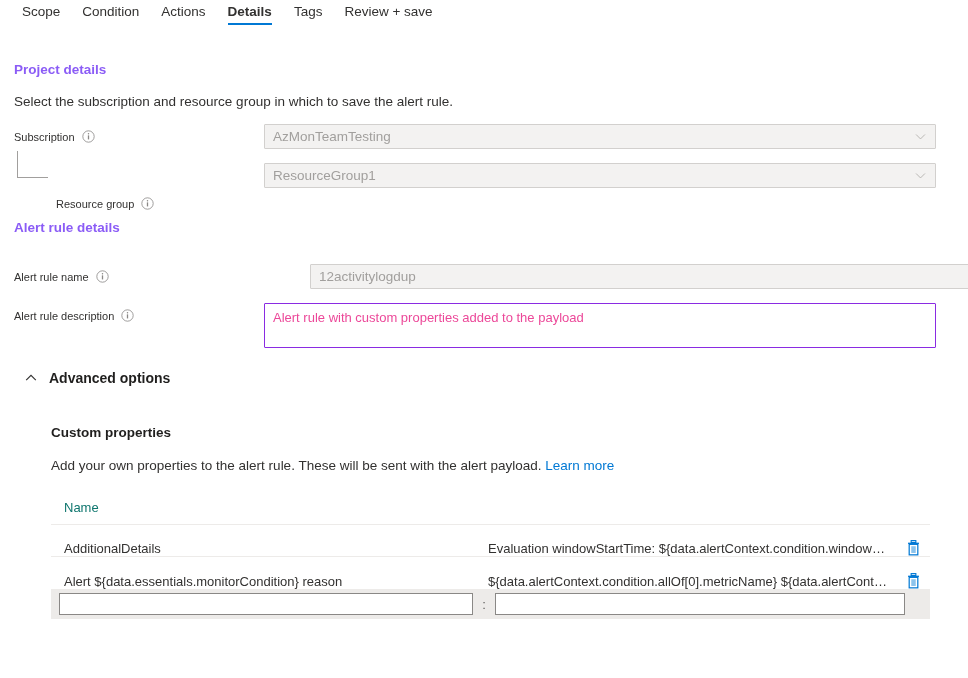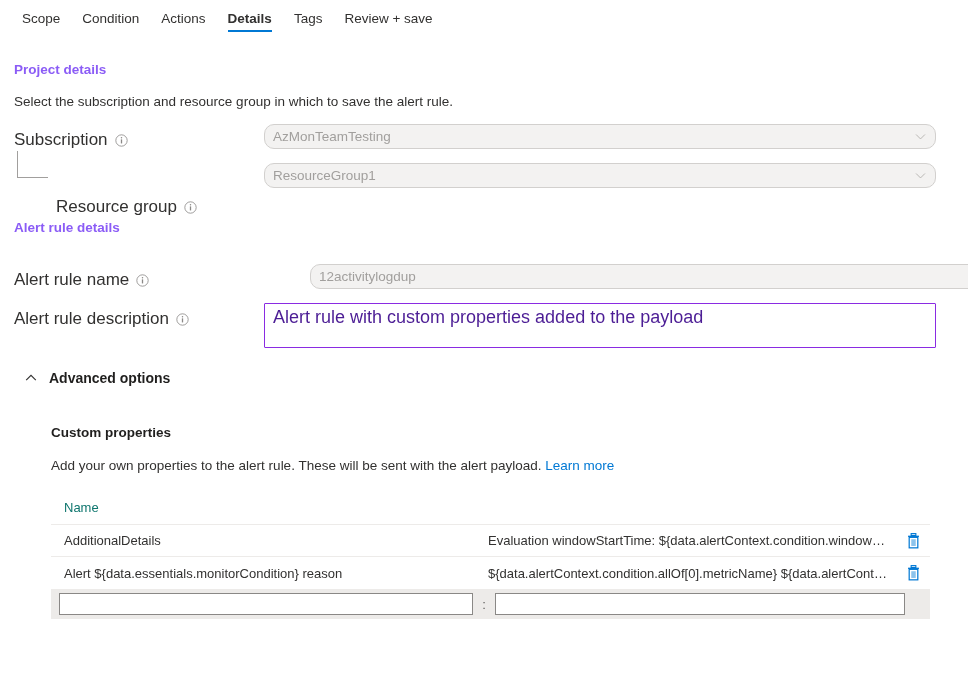--- a/index.html
+++ b/index.html
@@ -9,21 +9,21 @@
     background: #ffffff;
     font-family: "Liberation Sans", sans-serif;
     color: #323130;
     overflow: hidden;
   }
   .page { position: relative; width: 968px; height: 678px; }
 
   
   .tabbar {
     position: absolute; left: 0; top: 0; width: 968px; height: 38px;
-    display: flex; align-items: flex-end; padding-left: 11px;
+    display: flex; align-items: flex-start; padding-left: 11px;
   }
   .tab {
     position: relative;
     font-size: 13.5px;
     color: #323130;
     padding: 3px 11px 11px 11px;
     cursor: pointer;
     white-space: nowrap;
     line-height: 17px;
   }
@@ -42,59 +42,59 @@
     left: 14px;
   }
   .sec-desc {
     position: absolute; left: 14px;
     font-size: 13.5px; color: #323130;
   }
 
   
   .flabel {
     position: absolute;
-    font-size: 17px; color: #323130;
+    font-size: 11px; color: #323130;
     display: flex; align-items: center; gap: 7px;
     white-space: nowrap;
   }
   .info-icon {
     width: 13px; height: 13px; flex: 0 0 13px;
     display: inline-block;
   }
   .info-icon svg { display: block; }
 
   .field {
     position: absolute;
     left: 264px; width: 672px;
     height: 25px;
     border: 1px solid #d2d0ce;
     background: #f3f2f1;
-    border-radius: 10px;
+    border-radius: 1px;
     display: flex; align-items: center;
     padding: 0 8px;
     font-size: 13.5px;
     color: #a19f9d;
   }
   .field .chev {
     margin-left: auto;
     width: 13px; height: 13px;
     flex: 0 0 13px;
   }
   .field .chev svg { display: block; }
 
   .textarea-box {
     position: absolute;
     left: 264px; width: 672px;
     height: 45px;
     border: 1px solid #8a2be2;
     background: #ffffff;
     border-radius: 1px;
     padding: 5px 8px;
-    font-size: 18px;
-    color: #4c1d95;
+    font-size: 13px;
+    color: #ec4899;
     line-height: 17px;
     overflow: hidden;
   }
 
   
   .tree-connector {
     position: absolute;
     left: 17px; top: 151px;
     width: 31px; height: 27px;
     border-left: 1px solid #a19f9d;
@@ -128,21 +128,21 @@
     left: 51px; top: 492px;
     width: 879px;
   }
   .cp-head {
     display: flex;
     font-size: 13px; color: #0f766e;
     padding: 8px 0 9px 0;
     border-bottom: 1px solid #edebe9;
   }
   .cp-row {
-    display: flex; align-items: center;
+    display: flex; align-items: flex-end;
     font-size: 13px; color: #323130;
     height: 32px;
     border-bottom: 1px solid #edebe9;
   }
   .cp-row.last { border-bottom: none; }
   .col-name { width: 437px; flex: 0 0 437px; padding-left: 13px; }
   .col-value {
     flex: 1 1 auto;
     padding-right: 6px;
     white-space: nowrap; overflow: hidden; text-overflow: ellipsis;

